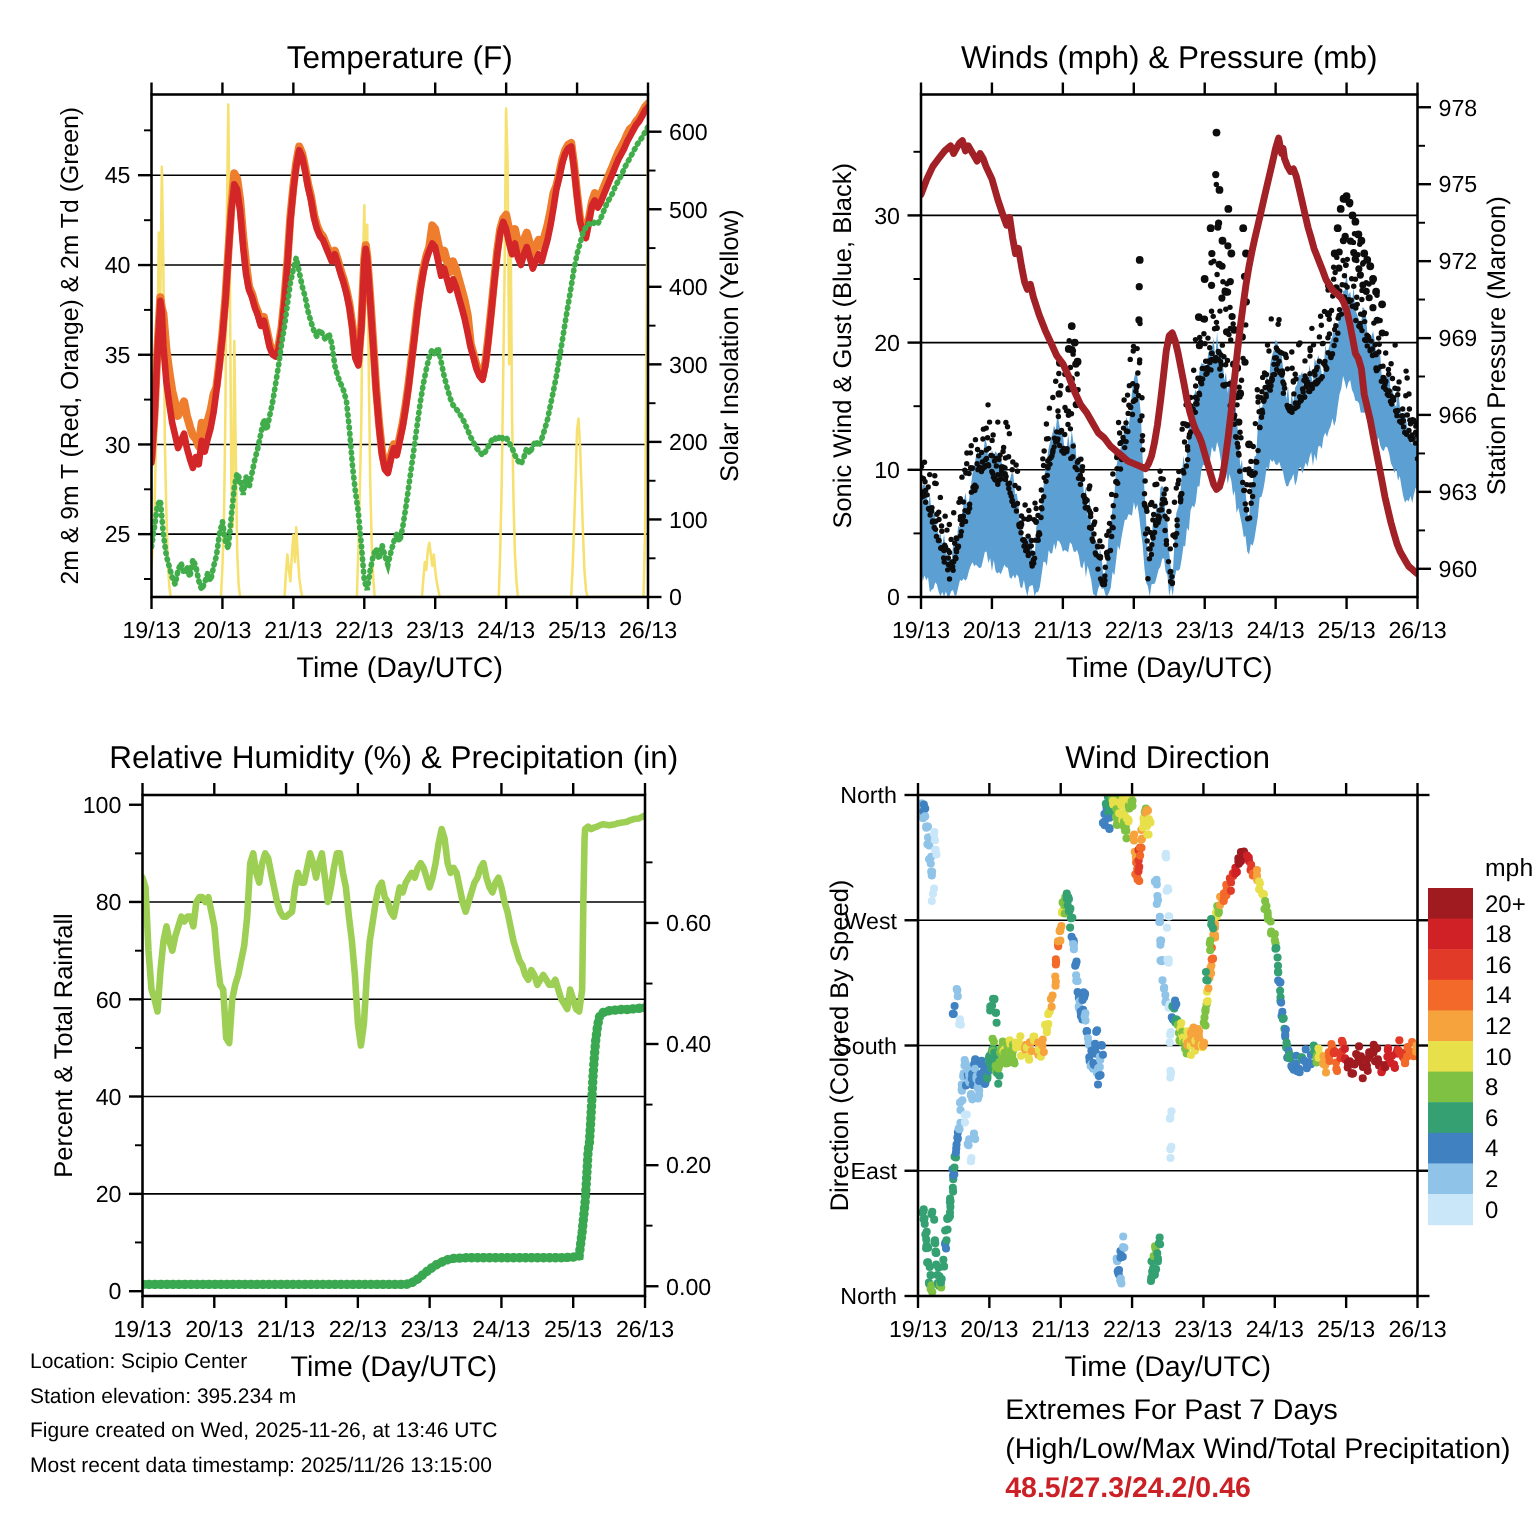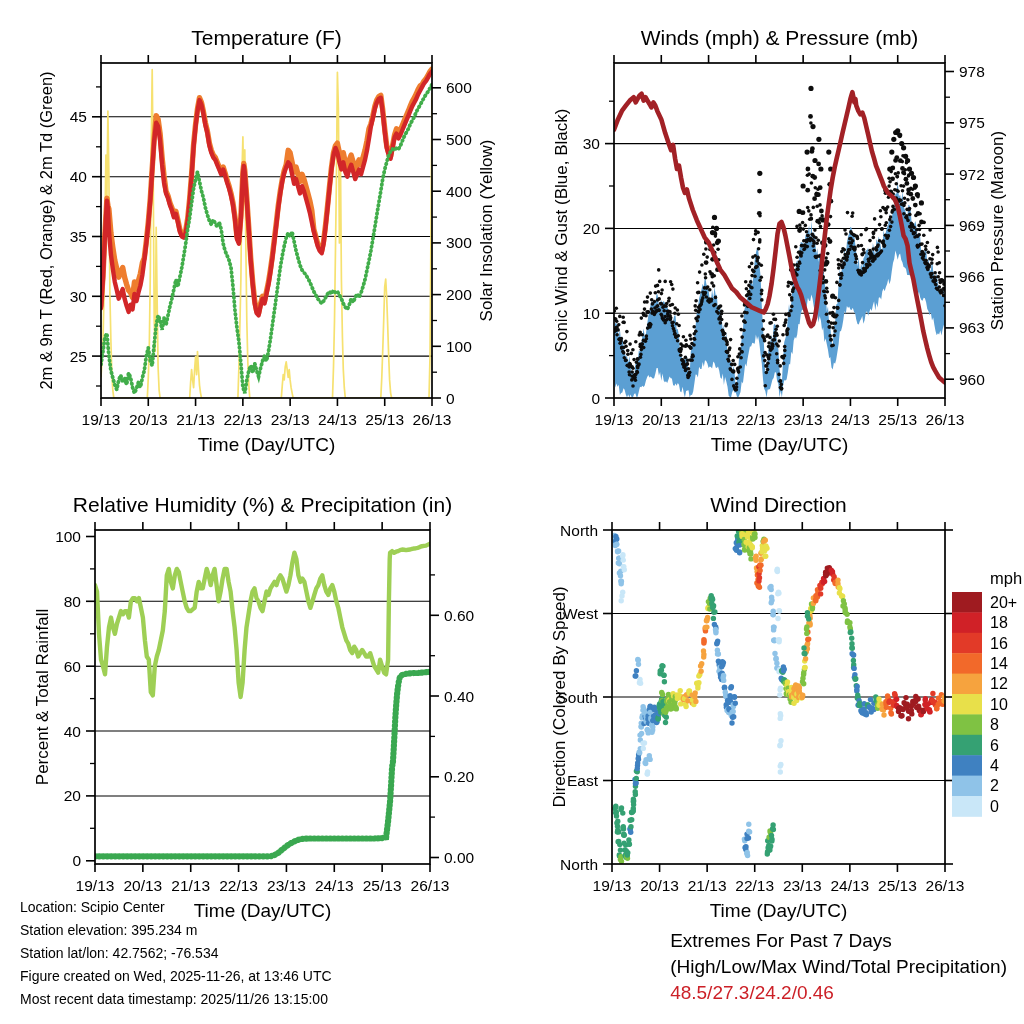--- a/index.html
+++ b/index.html
@@ -2,21 +2,21 @@
 <html><head>
 <meta charset="utf-8">
 <style>
   html,body{margin:0;padding:0;background:#fff}
   .page{position:relative;width:1024px;height:1024px;background:#fff;overflow:hidden;
         font-family:"Liberation Sans","DejaVu Sans",sans-serif;color:#000}
   #chart-canvas{position:absolute;left:0;top:0}
   #chart-canvas text{font-family:"Liberation Sans","DejaVu Sans",sans-serif;fill:#000}
   .footer-left{position:absolute;left:20px;top:896px;font-size:14px;line-height:23px}
   .footer-right{position:absolute;right:17px;top:928px;font-size:19px;line-height:26px;}
-  .footer-right .vals{font-weight:normal}
+  .footer-right .vals{font-weight:bold}
 </style>
 </head>
 <body>
 
 <div class="page">
   <svg id="chart-canvas" width="1024" height="1024" viewBox="0 0 1024 1024">
       <g>
         <line x1="101" y1="356.1" x2="432" y2="356.1" stroke="#000" stroke-width="1.05"></line>
         <line x1="101" y1="296.3" x2="432" y2="296.3" stroke="#000" stroke-width="1.05"></line>
         <line x1="101" y1="236.5" x2="432" y2="236.5" stroke="#000" stroke-width="1.05"></line>
@@ -2238,21 +2238,20 @@
         <rect x="952" y="775.6" width="30" height="20.799999999999997" fill="#8fc3e8"></rect>
         <text x="990" y="791.3000000000001" font-size="16" text-anchor="start">2</text>
         <rect x="952" y="796.0" width="30" height="20.799999999999997" fill="#c9e7f8"></rect>
         <text x="990" y="811.7" font-size="16" text-anchor="start">0</text>
       </g>
     </svg>
 
   <div class="footer-left">
     <div>Location: Scipio Center</div>
     <div>Station elevation: 395.234 m</div>
-    <div>Station lat/lon: 42.7562; -76.534</div>
     <div>Figure created on Wed, 2025-11-26, at 13:46 UTC</div>
     <div>Most recent data timestamp: 2025/11/26 13:15:00</div>
   </div>
 
   <div class="footer-right">
     <div>Extremes For Past 7 Days</div>
     <div>(High/Low/Max Wind/Total Precipitation)</div>
     <div class="vals" style="color: rgb(204, 32, 39);">48.5/27.3/24.2/0.46</div>
   </div>
 </div>

